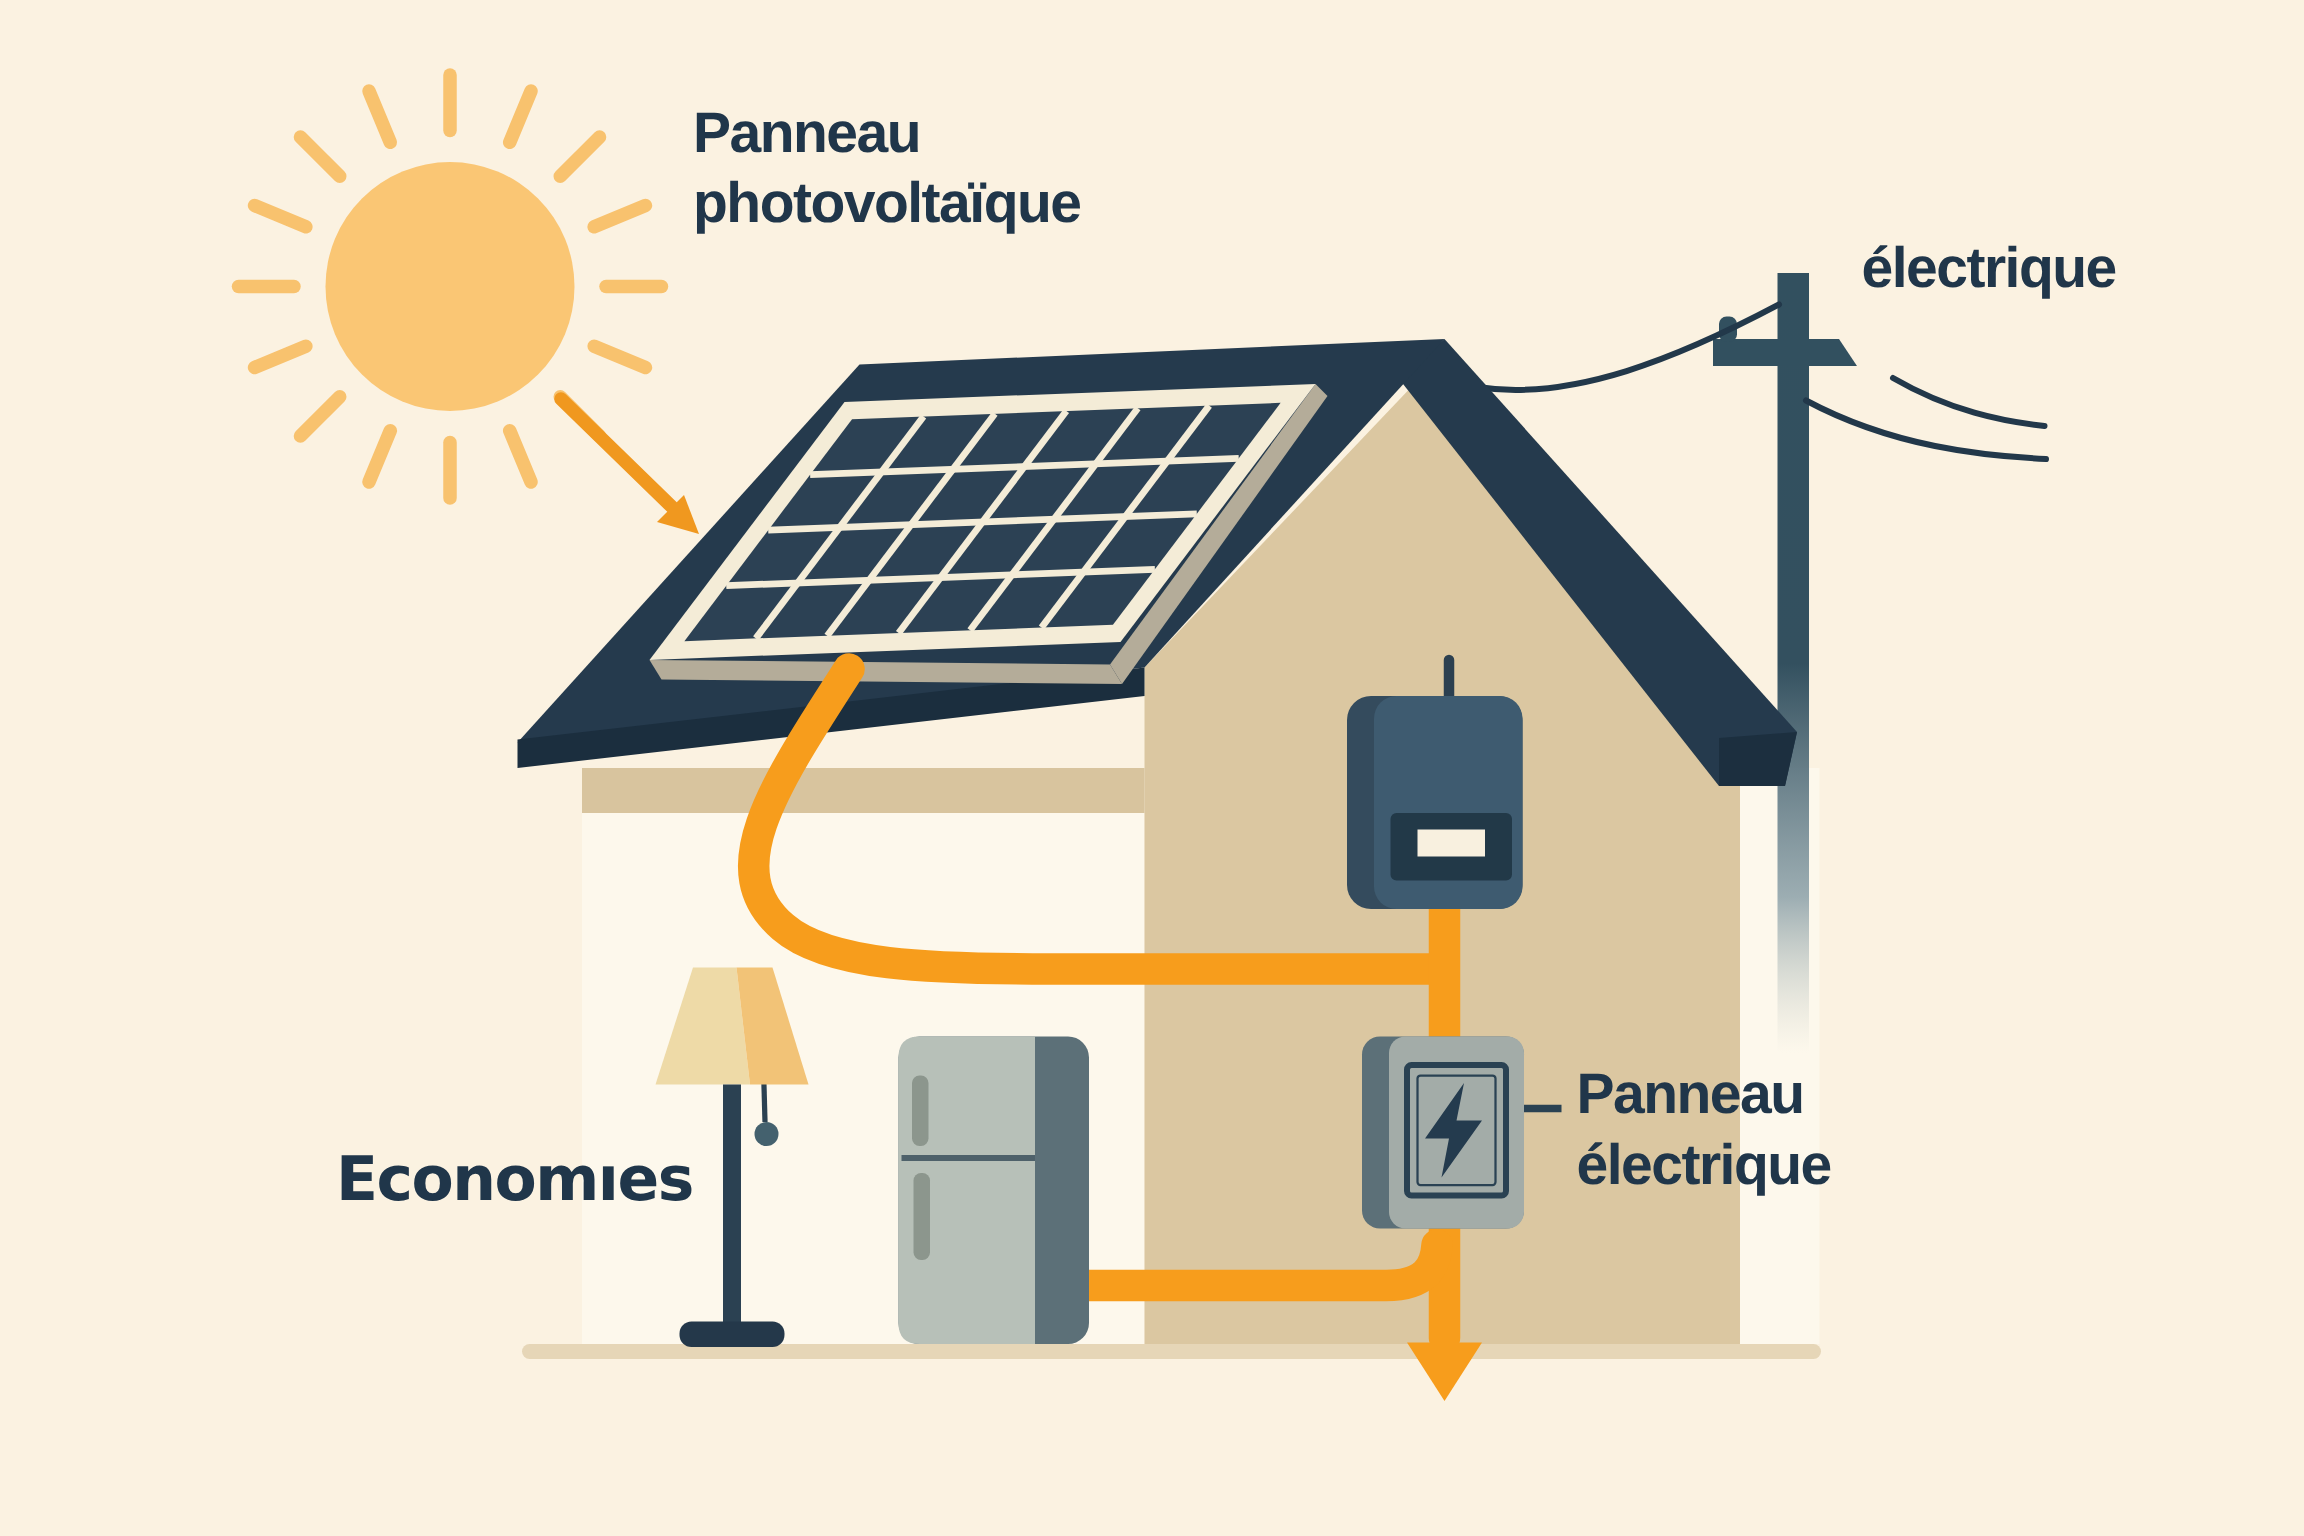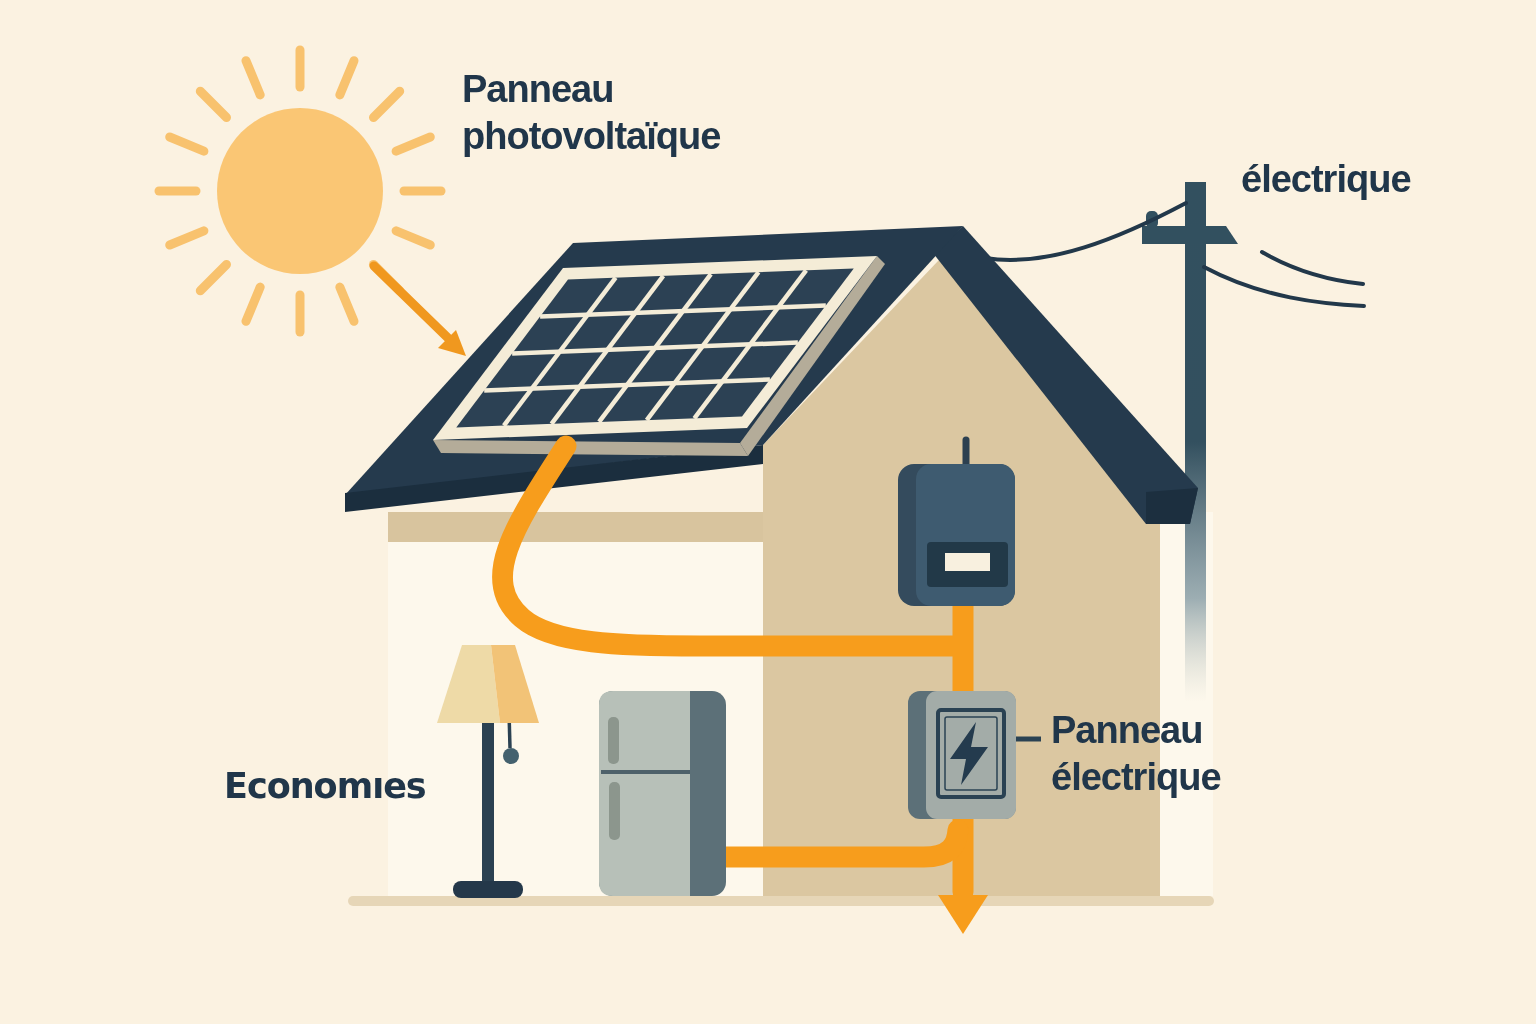--- a/index.html
+++ b/index.html
@@ -3,21 +3,21 @@
 <meta charset="utf-8">
 <style>
   html,body{margin:0;padding:0;}
   body{width:1536px;height:1024px;background:#FBF2E1;overflow:hidden;
        font-family:"Liberation Sans",sans-serif;}
   #stage{position:relative;width:1536px;height:1024px;background:#FBF2E1;}
   #art{position:absolute;left:0;top:0;width:1536px;height:1024px;}
   .lbl{position:absolute;font-weight:700;color:#20364A;font-size:38px;
        line-height:47px;letter-spacing:-1px;}
   .lbl span{display:block;}
-  .lbl-economies{font-family:"DejaVu Sans",sans-serif;font-size:35px;line-height:46px;}
+  .lbl-economies{font-family:"DejaVu Sans",sans-serif;font-size:41px;line-height:46px;}
 </style>
 </head>
 <body>
 
 <div id="stage">
 
   <svg id="art" viewBox="0 0 1536 1024" xmlns="http://www.w3.org/2000/svg">
     <defs>
       <linearGradient id="poleGrad" gradientUnits="userSpaceOnUse" x1="0" y1="182" x2="0" y2="702">
         <stop offset="0" stop-color="#32505F"></stop>

